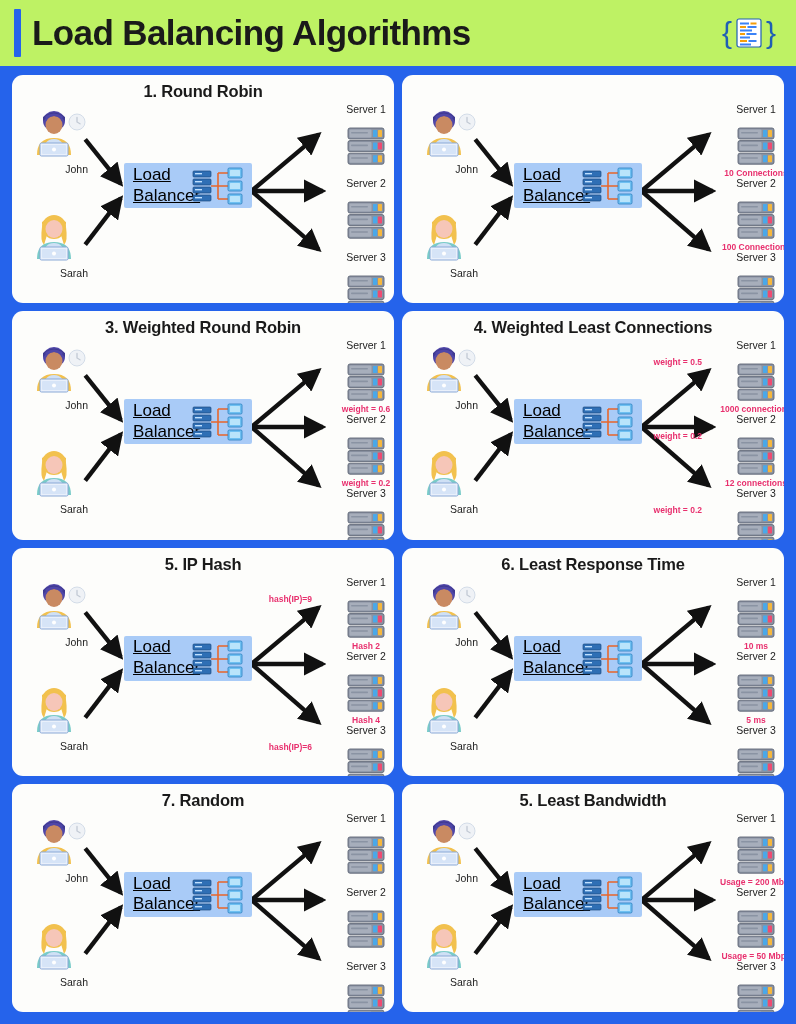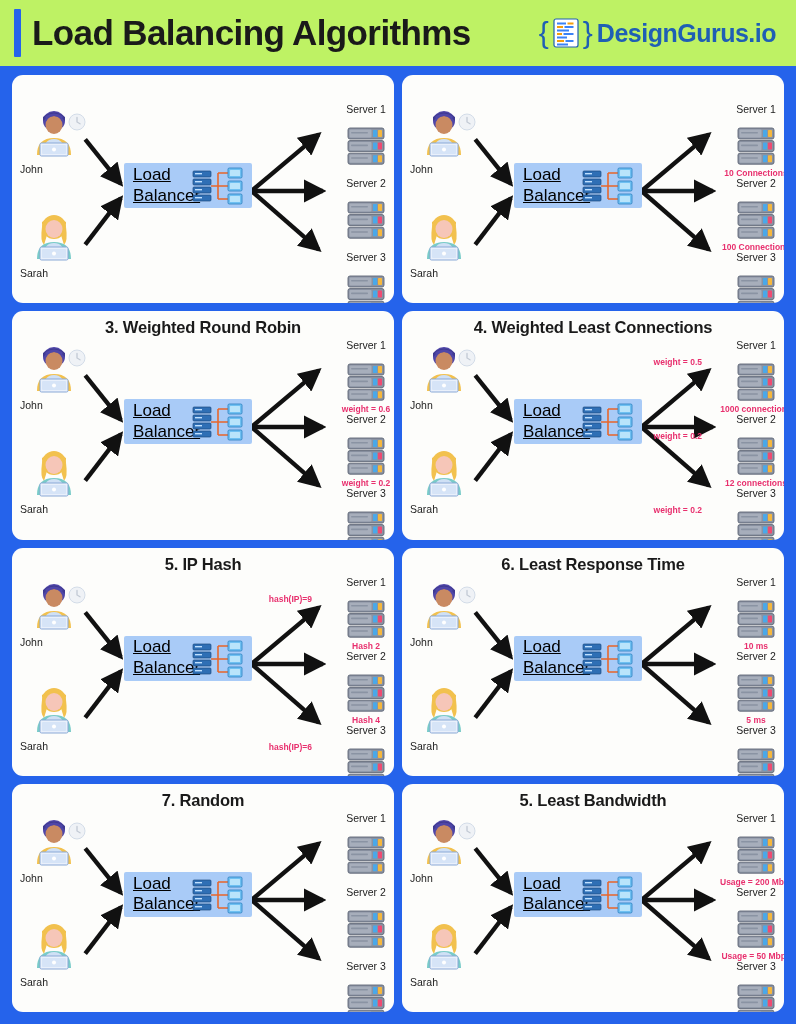--- a/index.html
+++ b/index.html
@@ -90,21 +90,21 @@
   .panel-body {
     position: absolute;
     top: 26px; left: 0; right: 0; bottom: 0;
   }
 
   
   .client {
     position: absolute;
     left: 8px;
     width: 68px;
-    text-align: left;
+    text-align: right;
   }
   .client.top  { top: 6px; }
   .client.bottom { top: 110px; }
   .client-label {
     font-size: 10.5px;
     color: #222;
     margin-top: 0px;
   }
   .avatar { position: relative; height: 56px; }
   .avatar svg { display: block; margin: 0 auto; }
@@ -189,26 +189,26 @@
         <rect x="4" y="11.5" width="12" height="2" fill="#3b82f6"></rect>
         <rect x="4" y="15" width="5" height="2" fill="#f59e0b"></rect>
           <rect x="10.5" y="15" width="10" height="2" fill="#3b82f6"></rect>
         <rect x="4" y="18.5" width="10" height="2" fill="#3b82f6"></rect>
         <rect x="4" y="22" width="7" height="2" fill="#f59e0b"></rect>
           <rect x="12.5" y="22" width="8" height="2" fill="#3b82f6"></rect>
         <rect x="4" y="25.5" width="11" height="2" fill="#3b82f6"></rect>
       </svg>
     </span>
     <span class="brace">}</span>
-    <span id="brand-name">DesignGurus.io</span>
   </div>
 </div>
 
 <div id="grid">
     <div class="panel">
+    <div class="panel-title">1.  Round Robin</div>
     <div class="panel-body">
       <svg class="arrows" width="100%" height="100%" viewBox="0 0 386 200" preserveAspectRatio="none">
     <defs>
       <marker id="ah" viewBox="0 0 10 10" refX="8.4" refY="5" markerWidth="5.2" markerHeight="5.2" orient="auto-start-reverse">
         <path d="M 0 0 L 10 5 L 0 10 z" fill="#111"></path>
       </marker>
     </defs>
     <path d="M74 38 L110 82" stroke="#111" stroke-width="4.4" fill="none" marker-end="url(#ah)"></path>
     <path d="M74 142 L110 96" stroke="#111" stroke-width="4.4" fill="none" marker-end="url(#ah)"></path>
     <path d="M242 89 L310 33" stroke="#111" stroke-width="4.4" fill="none" marker-end="url(#ah)"></path>

